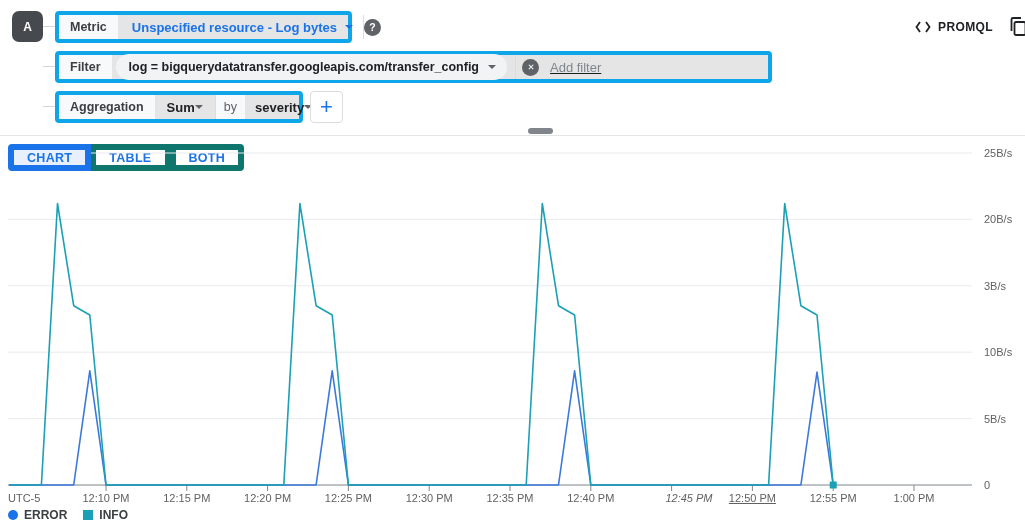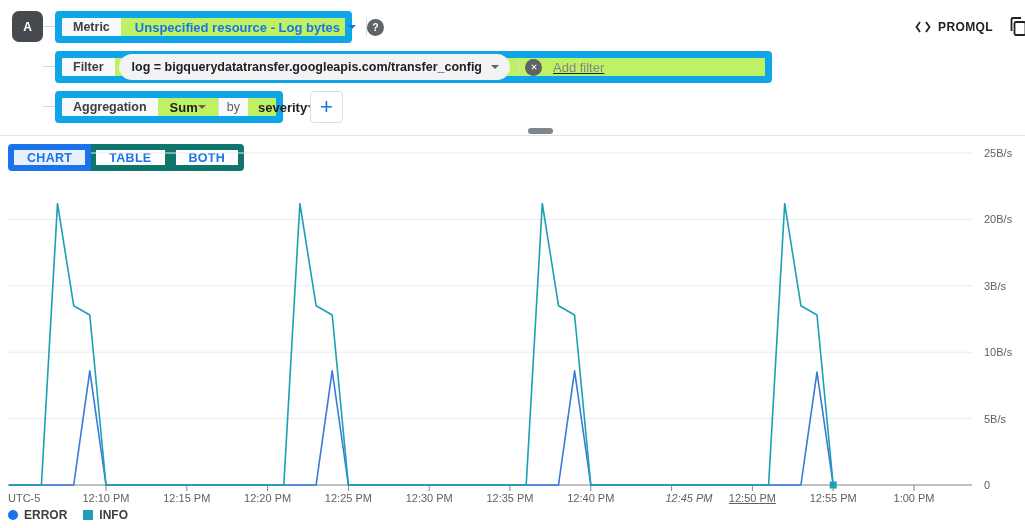--- a/index.html
+++ b/index.html
@@ -10,21 +10,21 @@
   }
   .abs{position:absolute;}
 
   
   .badge-a{
     left:12px;top:11px;width:31px;height:31px;background:#46494d;border-radius:7px;
     color:#fff;font-size:12px;font-weight:bold;display:flex;align-items:center;justify-content:center;
   }
   .stub{height:1px;background:#d5d7da;}
   .qbox{
-    background:#bef264;border:7px solid #0ea5e9;border-radius:4px;height:32px;
+    background:#e5e5e5;border:4px solid #0ea5e9;border-radius:4px;height:32px;
     display:flex;align-items:center;box-sizing:border-box;
   }
   .box-label{
     background:#f8f9fa;height:100%;display:flex;align-items:center;
     padding:0 11px;font-size:12.5px;font-weight:bold;color:#3c4043;
     border-radius:3px 0 0 3px;white-space:nowrap;
   }
   .box-label.plain{font-weight:normal;color:#5f6368;border-radius:0;}
   .blue-value{
     color:#1a73e8;font-size:13px;font-weight:bold;padding:0 10px 0 14px;
@@ -127,21 +127,21 @@
     <span>log = bigquerydatatransfer.googleapis.com/transfer_config</span>
     <span class="caret dark"></span>
   </div>
   <div class="v-sep" style="margin-left:8px;"></div>
   <div style="width:30px;display:flex;justify-content:center;">
     <div class="circle-btn" style="font-size:8.5px;">✕</div>
   </div>
   <input class="add-filter" value="" placeholder="Add filter" style="">
 </div>
 
-<div class="abs qbox" style="left:55px;top:91px;width:228px;">
+<div class="abs qbox" style="left:55px;top:91px;width:248px;">
   <div class="box-label">Aggregation</div>
   <div class="dd-value">
     <span>Sum</span>
     <span class="caret dark"></span>
   </div>
   <div class="v-sep"></div>
   <div class="box-label plain" style="padding:0 8px;">by</div>
   <div class="dd-value" style="padding:0 10px;">
     <span>severity</span>
     <span class="caret dark"></span>

